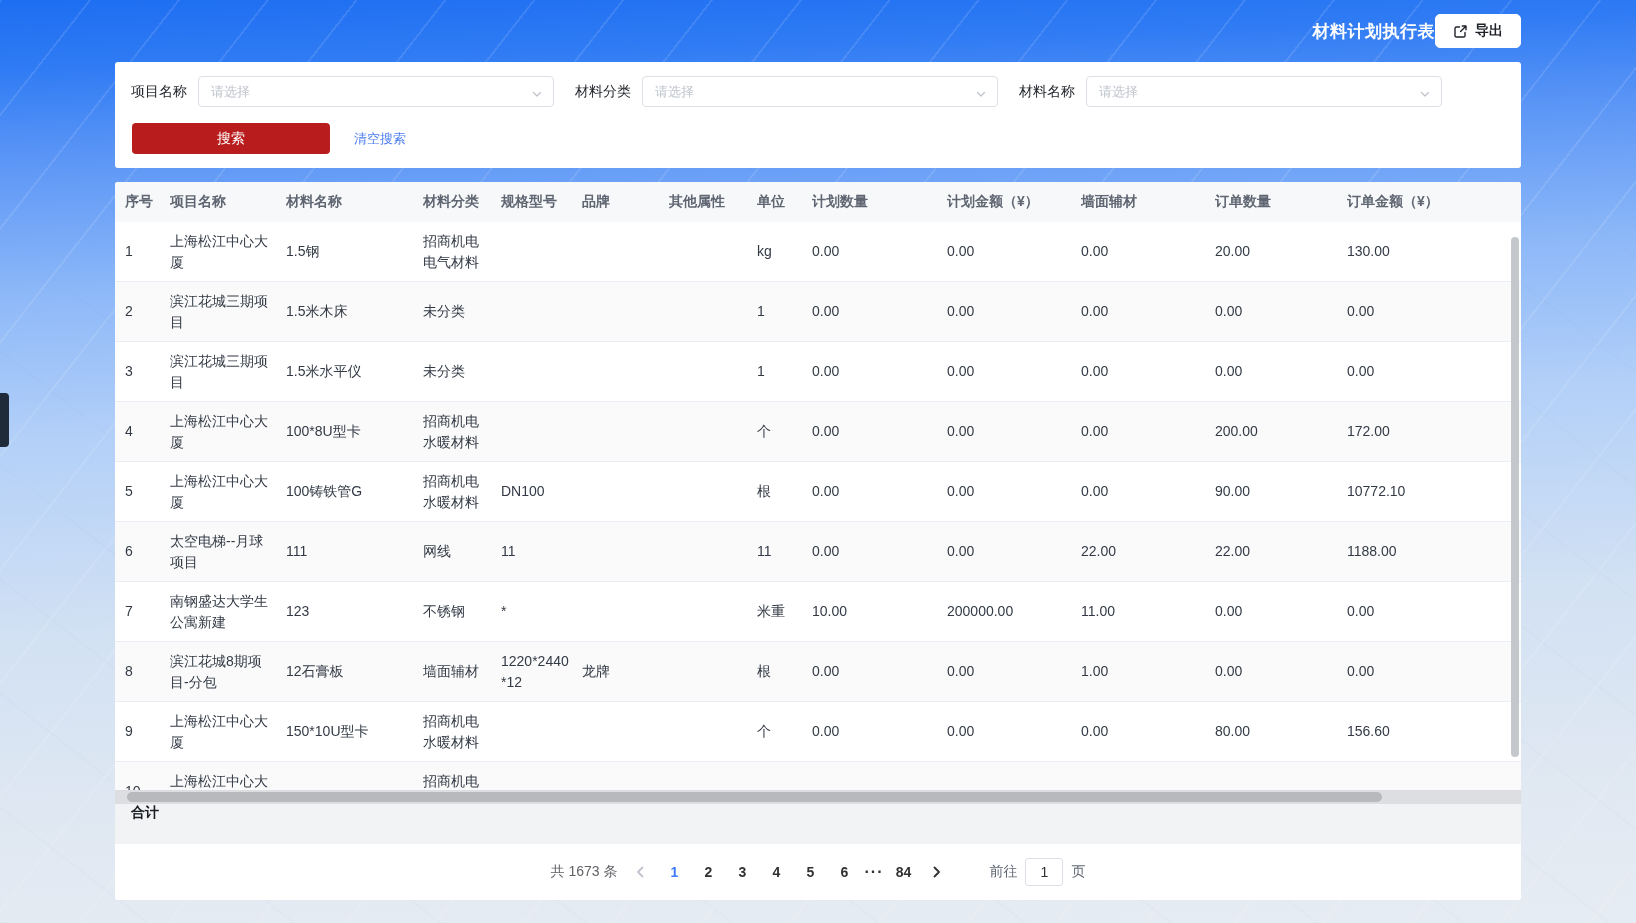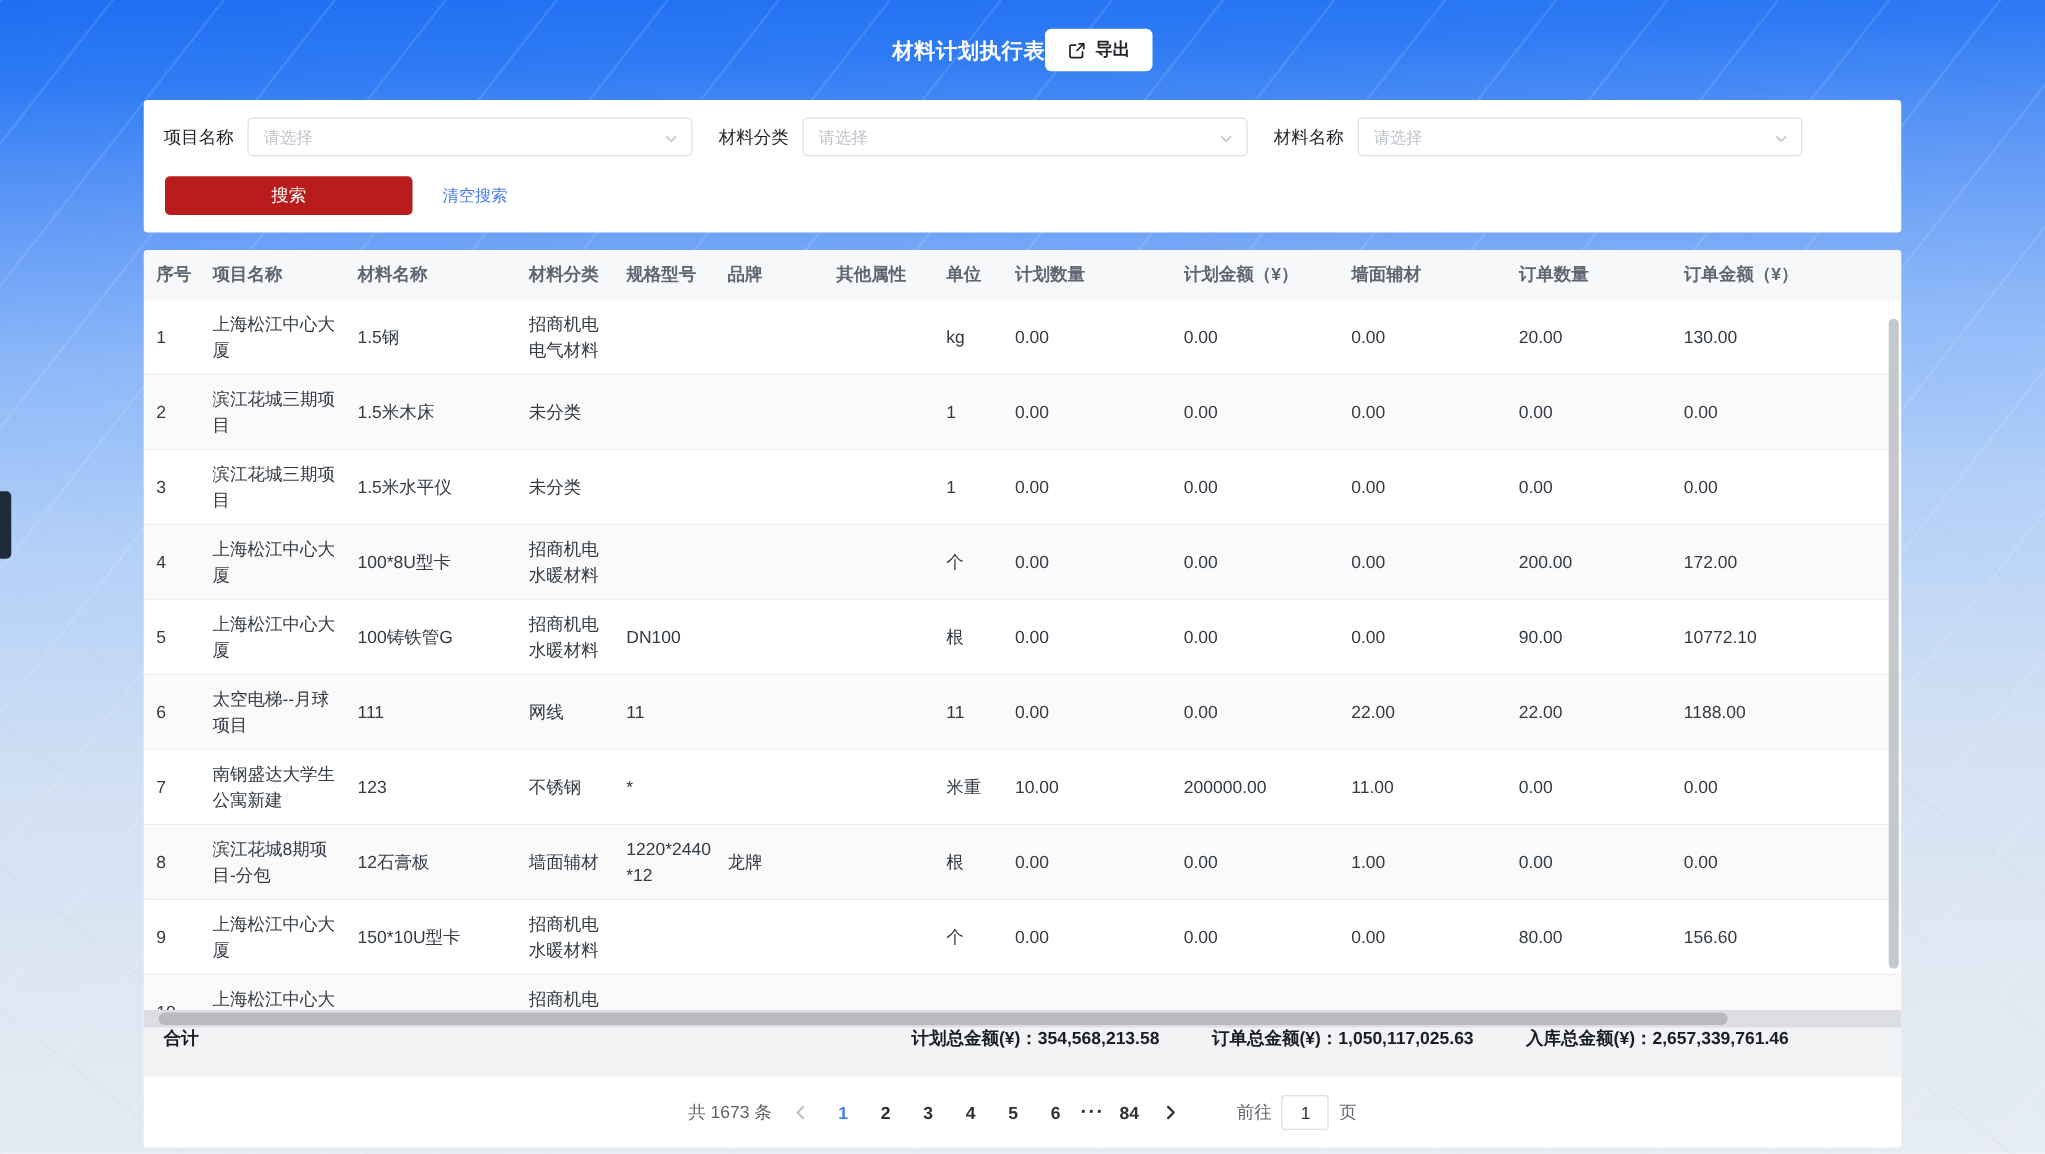--- a/index.html
+++ b/index.html
@@ -11,21 +11,21 @@
   }
   body::after{
     content:""; position:absolute; inset:0; pointer-events:none; z-index:0;
     background:repeating-linear-gradient(128deg,rgba(255,255,255,.20) 0 2px,transparent 2px 70px),
                repeating-linear-gradient(38deg,rgba(120,140,170,.05) 0 2px,transparent 2px 90px);
     opacity:.55;
   }
   .shell{ position:relative; z-index:1; width:1406px; margin:0 115px; }
 
   
-  .topbar{ height:80px; display:flex; align-items:center; justify-content:center; }
+  .topbar{ height:62px; display:flex; align-items:center; justify-content:flex-end; }
   .page-title{ color:#fff; font-size:17px; font-weight:700; letter-spacing:.5px; }
   .export-btn{ display:flex; align-items:center; gap:7px; background:#fff; border:1px solid #fff;
     border-radius:5px; height:34px; padding:0 17px; font-size:14px; color:#1f2329; cursor:pointer;font-weight:bold; }
   .export-btn svg{ display:block; }
 
   
   .filter-card{ background:#fff; border-radius:3px; padding:14px 16px 16px; height:106px; }
   .filter-row{ display:flex; align-items:center; }
   .field{ display:flex; align-items:center; margin-right:21px; }
   .field-label{ font-size:14px; color:#1f2329; margin-right:11px; white-space:nowrap; }
@@ -310,25 +310,20 @@
             <div class="td"></div>
           </div>
         </div>
       <div class="vscroll"></div>
     </div>
     <div class="hscroll">
       <div class="thumb"></div>
     </div>
     <div class="summary">
       <span class="sum-label">合计</span>
-      <div class="sum-items" id="sum-items">
-          <span class="sum-item">计划总金额(¥)：354,568,213.58</span>
-          <span class="sum-item">订单总金额(¥)：1,050,117,025.63</span>
-          <span class="sum-item">入库总金额(¥)：2,657,339,761.46</span>
-        </div>
     </div>
     <div class="pager">
       <span class="total-text">共 1673 条</span>
       <button class="pg-arrow disabled">
         <svg width="10" height="12" viewBox="0 0 10 12" fill="none">
             <path d="M7.5 1.5 3 6l4.5 4.5" stroke="#c0c4cc" stroke-width="1.8" stroke-linecap="round" stroke-linejoin="round"></path>
           </svg>
       </button>
       <span id="pg-pages" style="display:flex;align-items:center;gap:6px;">
           <button class="pg-num active">1</button>

